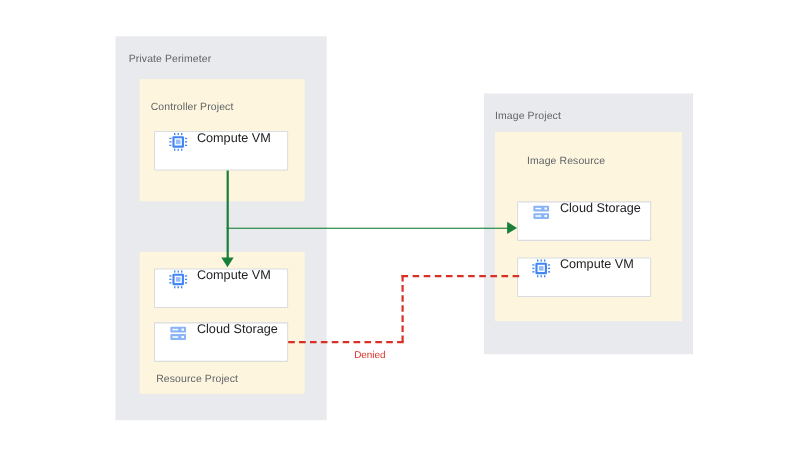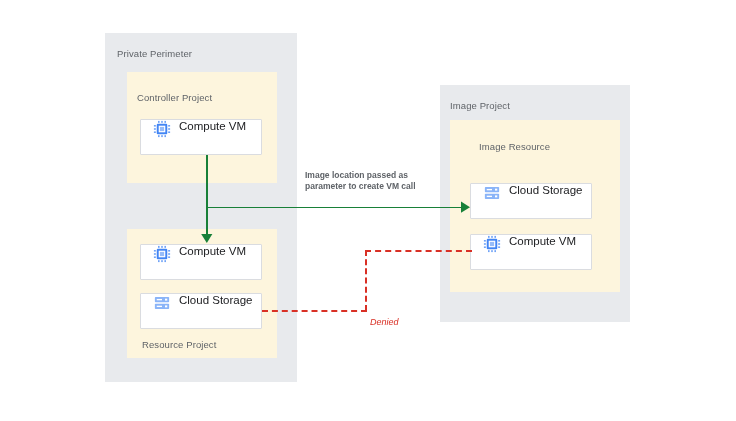--- a/index.html
+++ b/index.html
@@ -52,24 +52,22 @@
     position:absolute;
     font-size:8.5px;
     font-weight:bold;
     color:#5f6368;
     line-height:11px;
     white-space:nowrap;
   }
   .denied-label{
     position:absolute;
     font-size:9px;
-    font-style:italic;
     color:#d93025;
     white-space:nowrap;
-    margin-left:48px;
   }
 
   .dash-h{
     position:absolute;
     border-top:2px dashed #d93025;
     height:0;
   }
   .dash-v{
     position:absolute;
     border-left:2px dashed #d93025;
@@ -208,24 +206,20 @@
   <div class="edge green-v" style="left:206px;top:155px;width:1.6px;height:84px;"></div>
   <svg class="arrow" style="left:198px;top:234px;width:18px;height:12px;" viewBox="0 0 18 12">
     <path d="M3.2 0 L8.8 9 L14.4 0 Z" fill="#188038"></path>
   </svg>
 
   <div class="edge green-h" style="left:206px;top:206.5px;width:258px;height:1.6px;"></div>
   <svg class="arrow" style="left:461px;top:199px;width:12px;height:17px;" viewBox="0 0 12 17">
     <path d="M0 2.6 L9 8.2 L0 13.8 Z" fill="#188038"></path>
   </svg>
 
-  <div class="edge-label" style="left:305px;top:170px;">
-    <div>Image location passed as</div>
-    <div>parameter to create VM call</div>
-  </div>
 
   <div class="dash-h" style="left:262px;top:310px;width:105px;"></div>
 
   <div class="dash-v" style="left:365px;top:250px;height:61px;"></div>
 
   <div class="dash-h" style="left:365px;top:250px;width:107px;"></div>
 
   <div class="denied-label" style="left:322px;top:317px;">Denied</div>
 
 </div>

